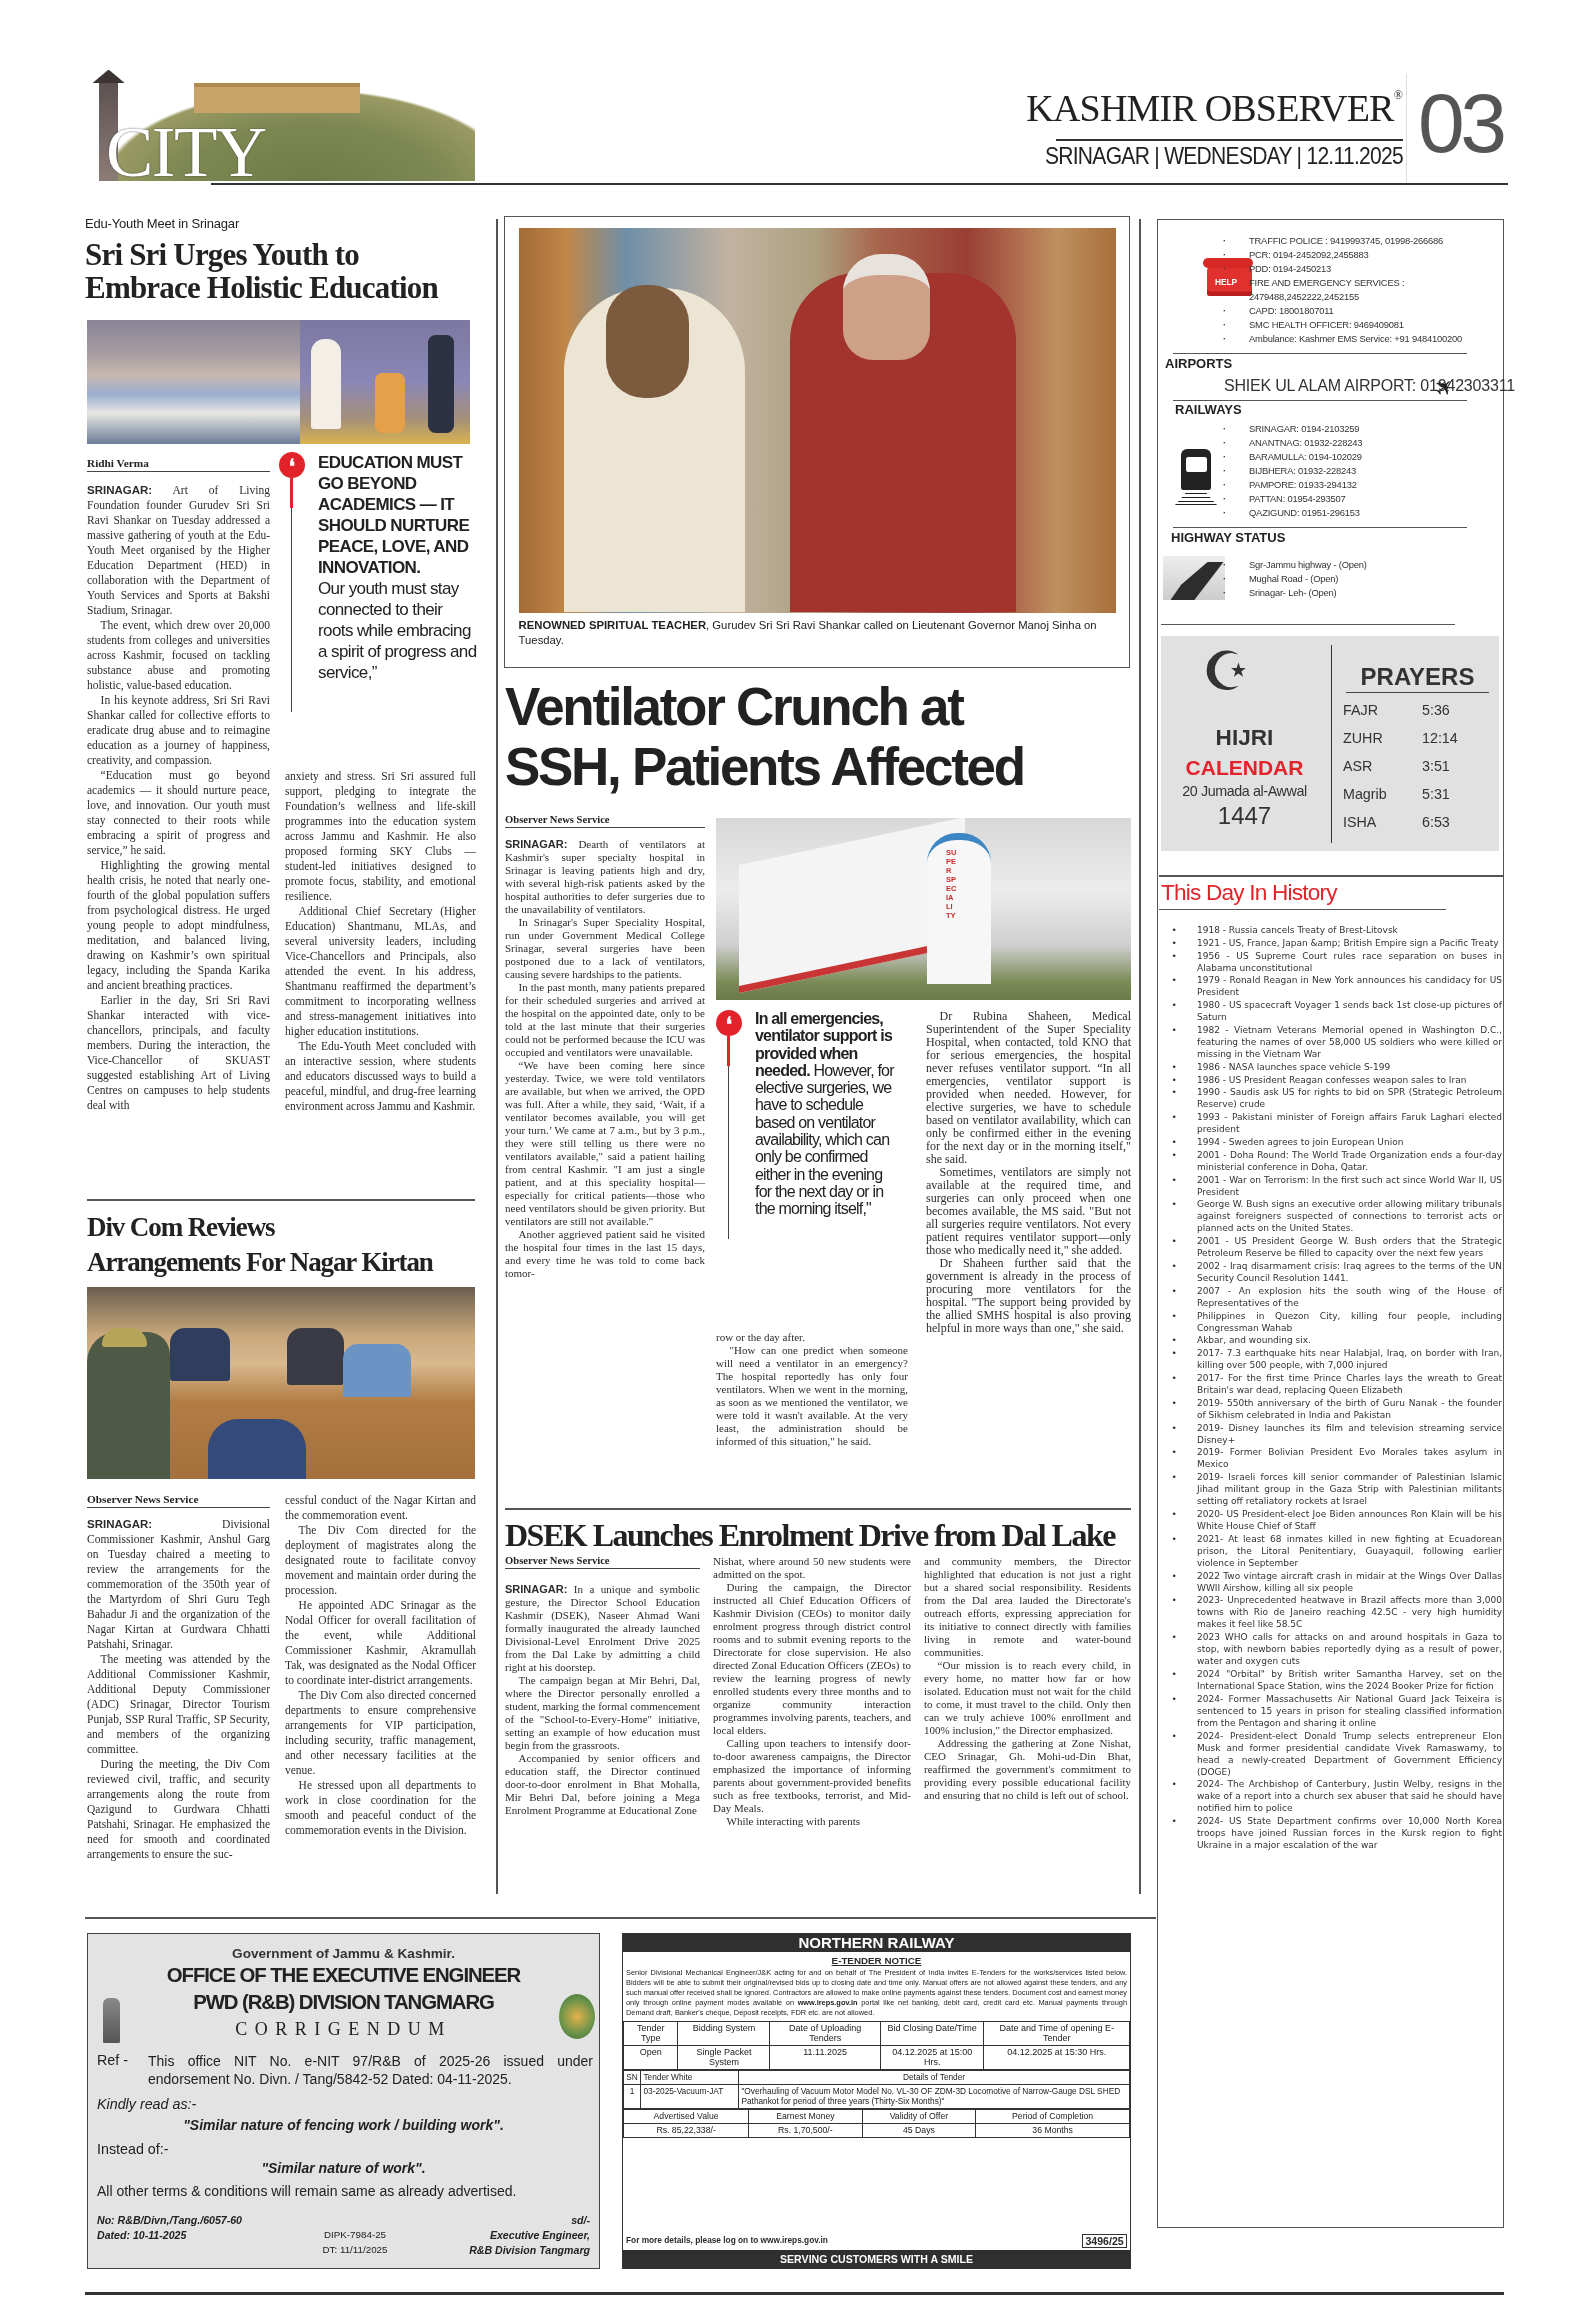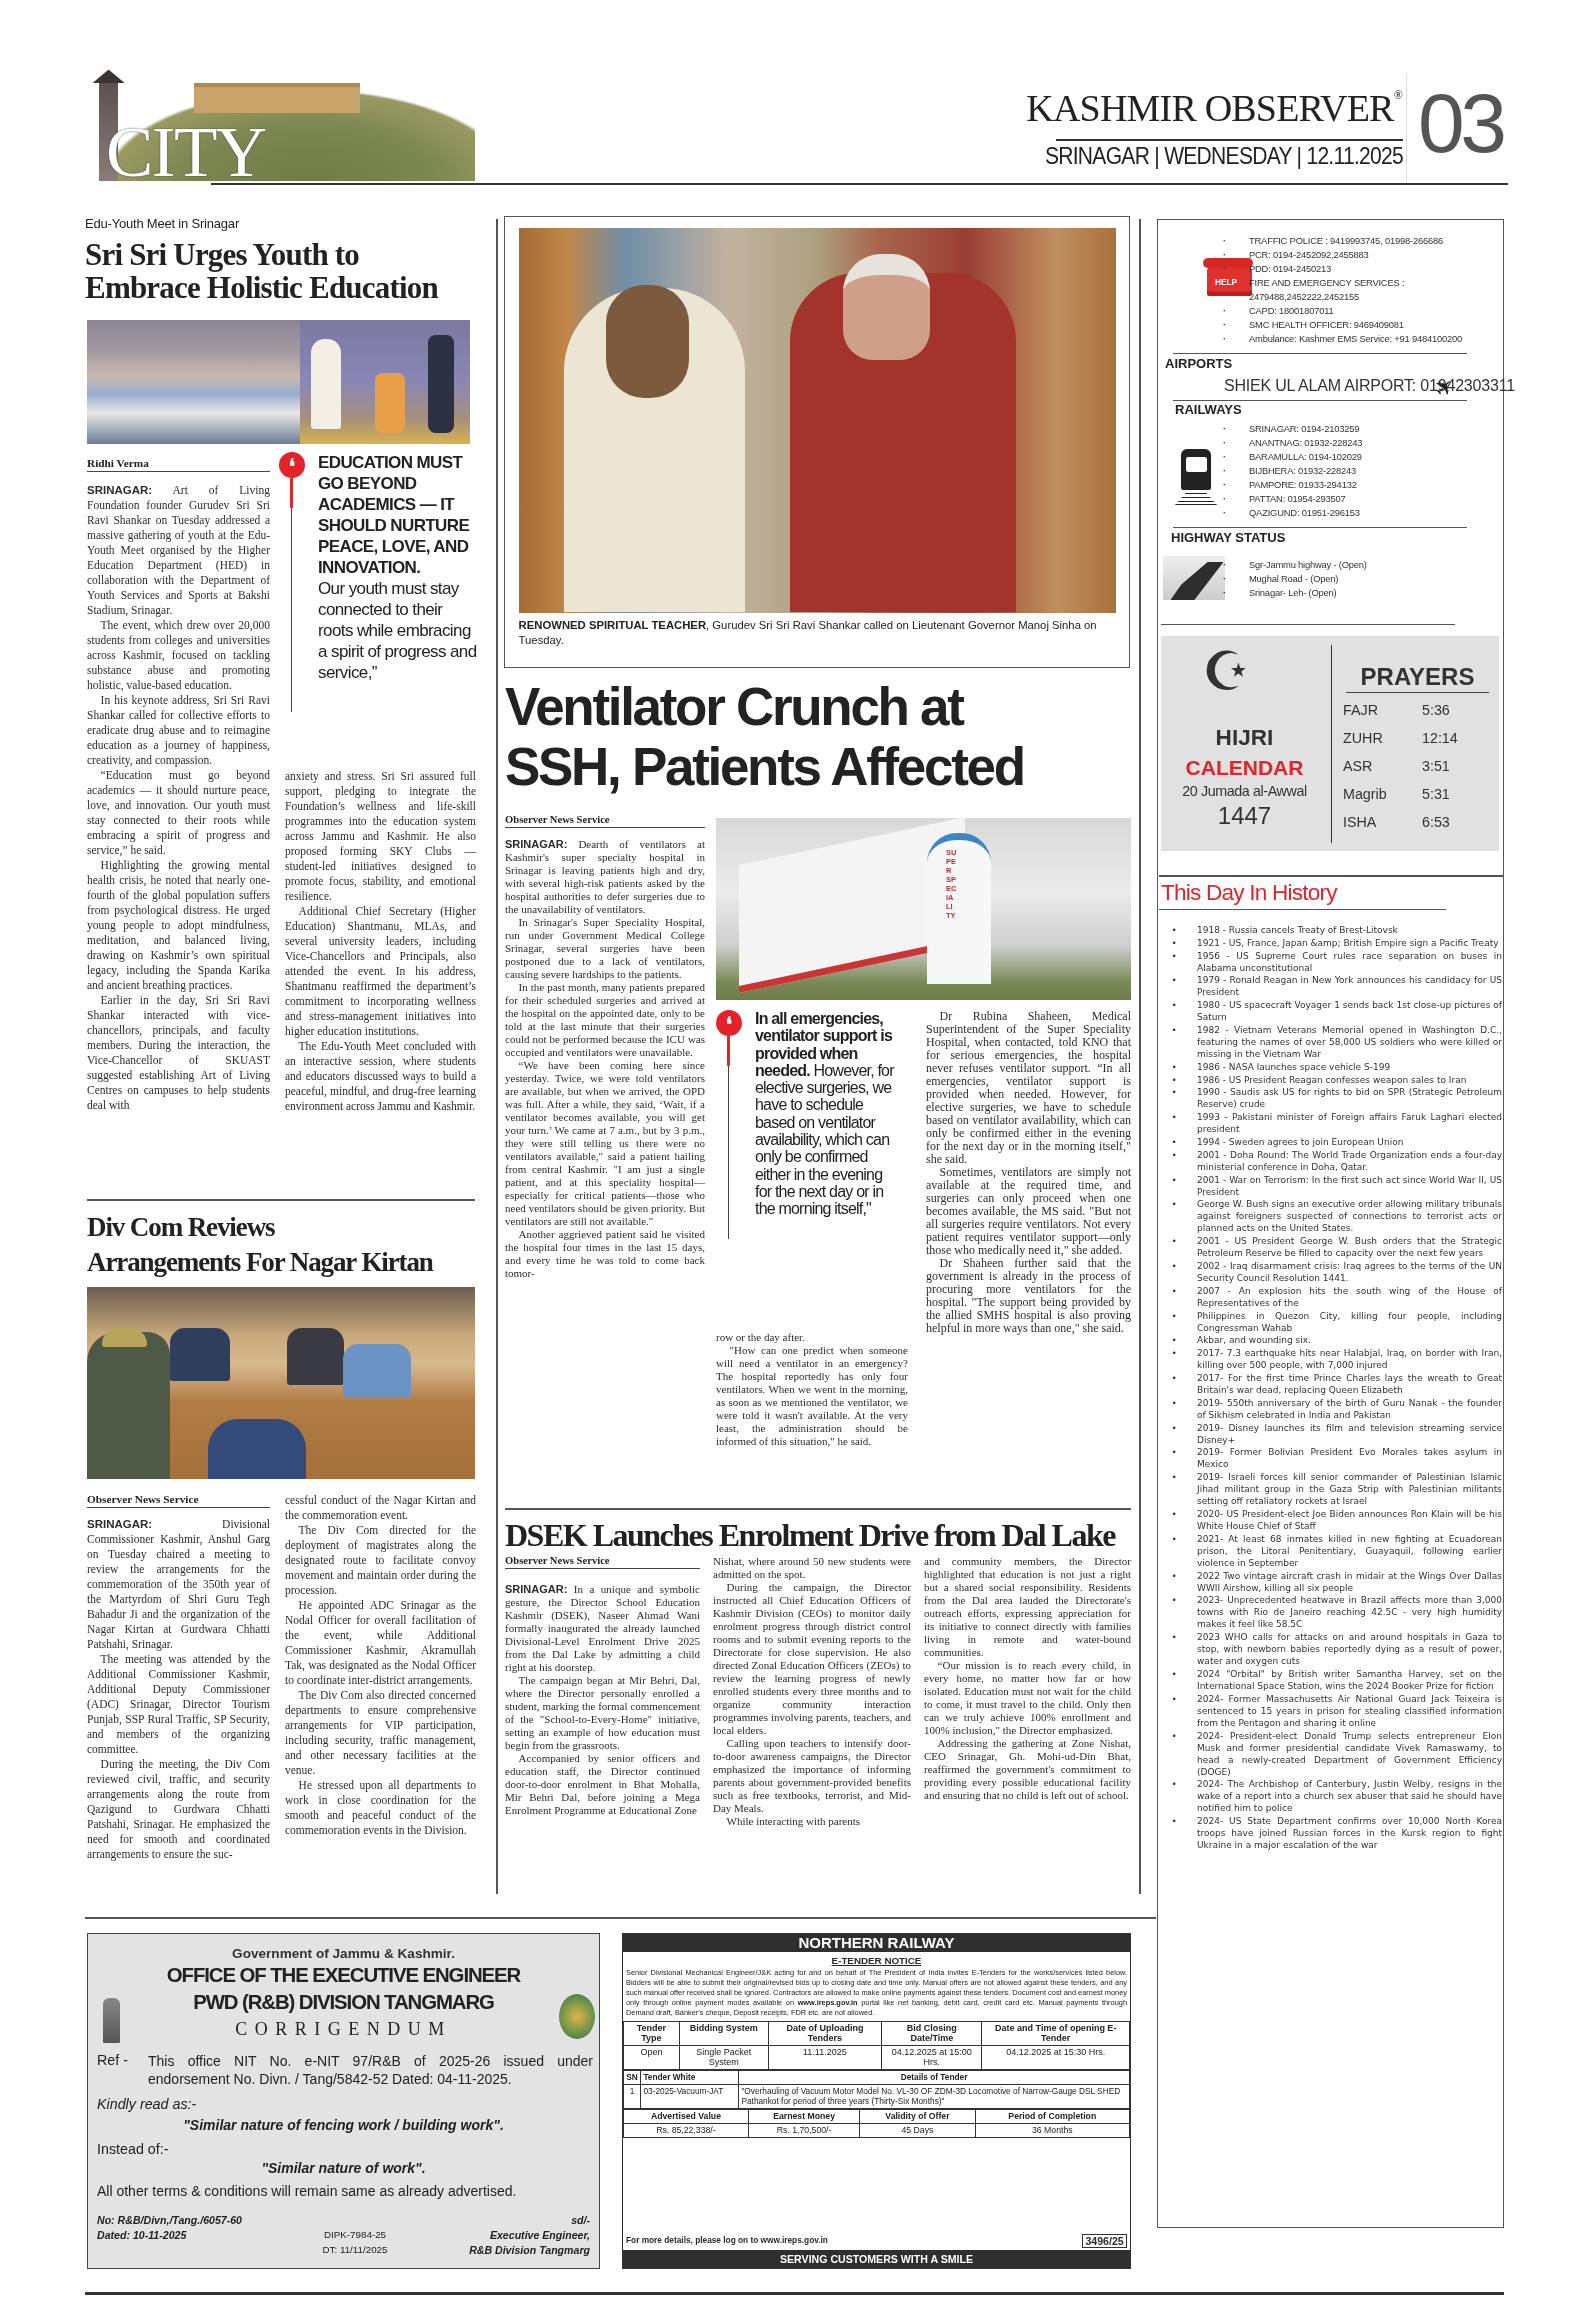--- a/index.html
+++ b/index.html
@@ -56,21 +56,21 @@
 .hist{font-family:"DejaVu Sans",sans-serif;font-size:9px;line-height:12px;color:#333;text-align:justify}
 .hist li{list-style:none;position:relative;padding-left:36px;margin-bottom:0.8px}
 .hist li:before{content:"•";position:absolute;left:10.6px}
 
 
 #ad1{left:87px;top:1933px;width:513px;height:336px;background:#e3e3e3;border:1.5px solid #444}
 #ad2{left:622px;top:1933px;width:509px;height:336px;border:1.5px solid #333;background:#fff}
 .ad2-bar{background:#2f2f2f;color:#fff;text-align:center;font-family:"Liberation Sans",sans-serif;font-weight:bold}
 table.tender{border-collapse:collapse;width:100%;font-family:"Liberation Sans",sans-serif;font-size:9px;color:#222}
 table.tender td,table.tender th{border:1.1px solid #333;text-align:center;padding:1.5px 2.3px;vertical-align:top}
-table.tender th{font-weight:bold}
+table.tender th{font-weight:normal}
 </style>
 </head>
 <body>
 
 <div id="hdr-img" class="abs">
   <div class="sky"></div>
   <div class="hill"></div>
   <div class="fort"></div>
   <div class="tower"></div>
 </div>

